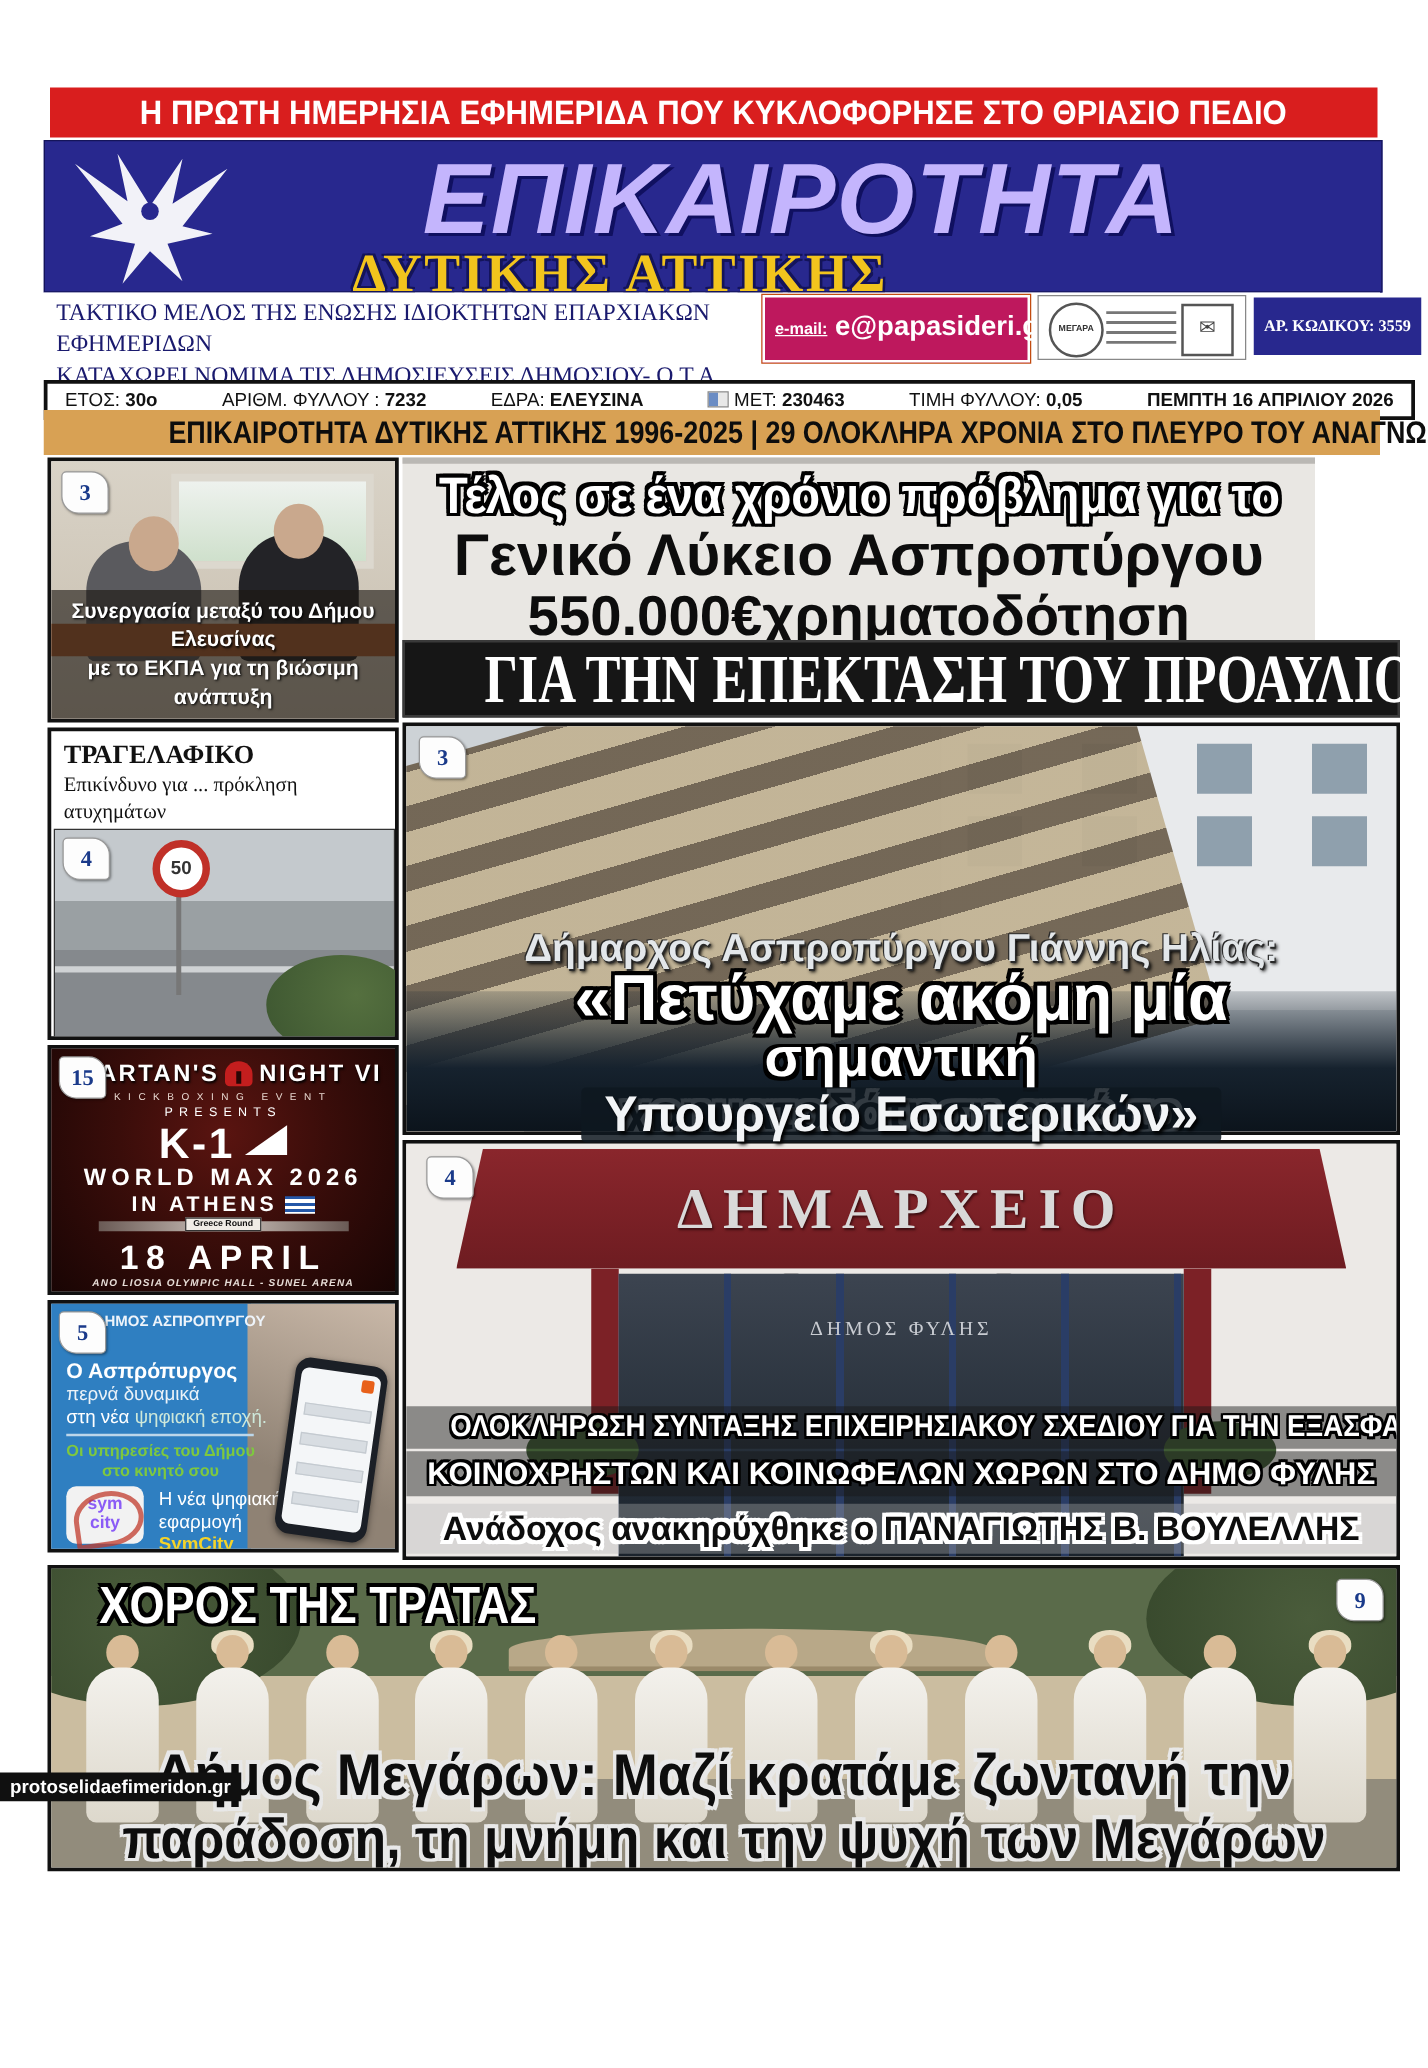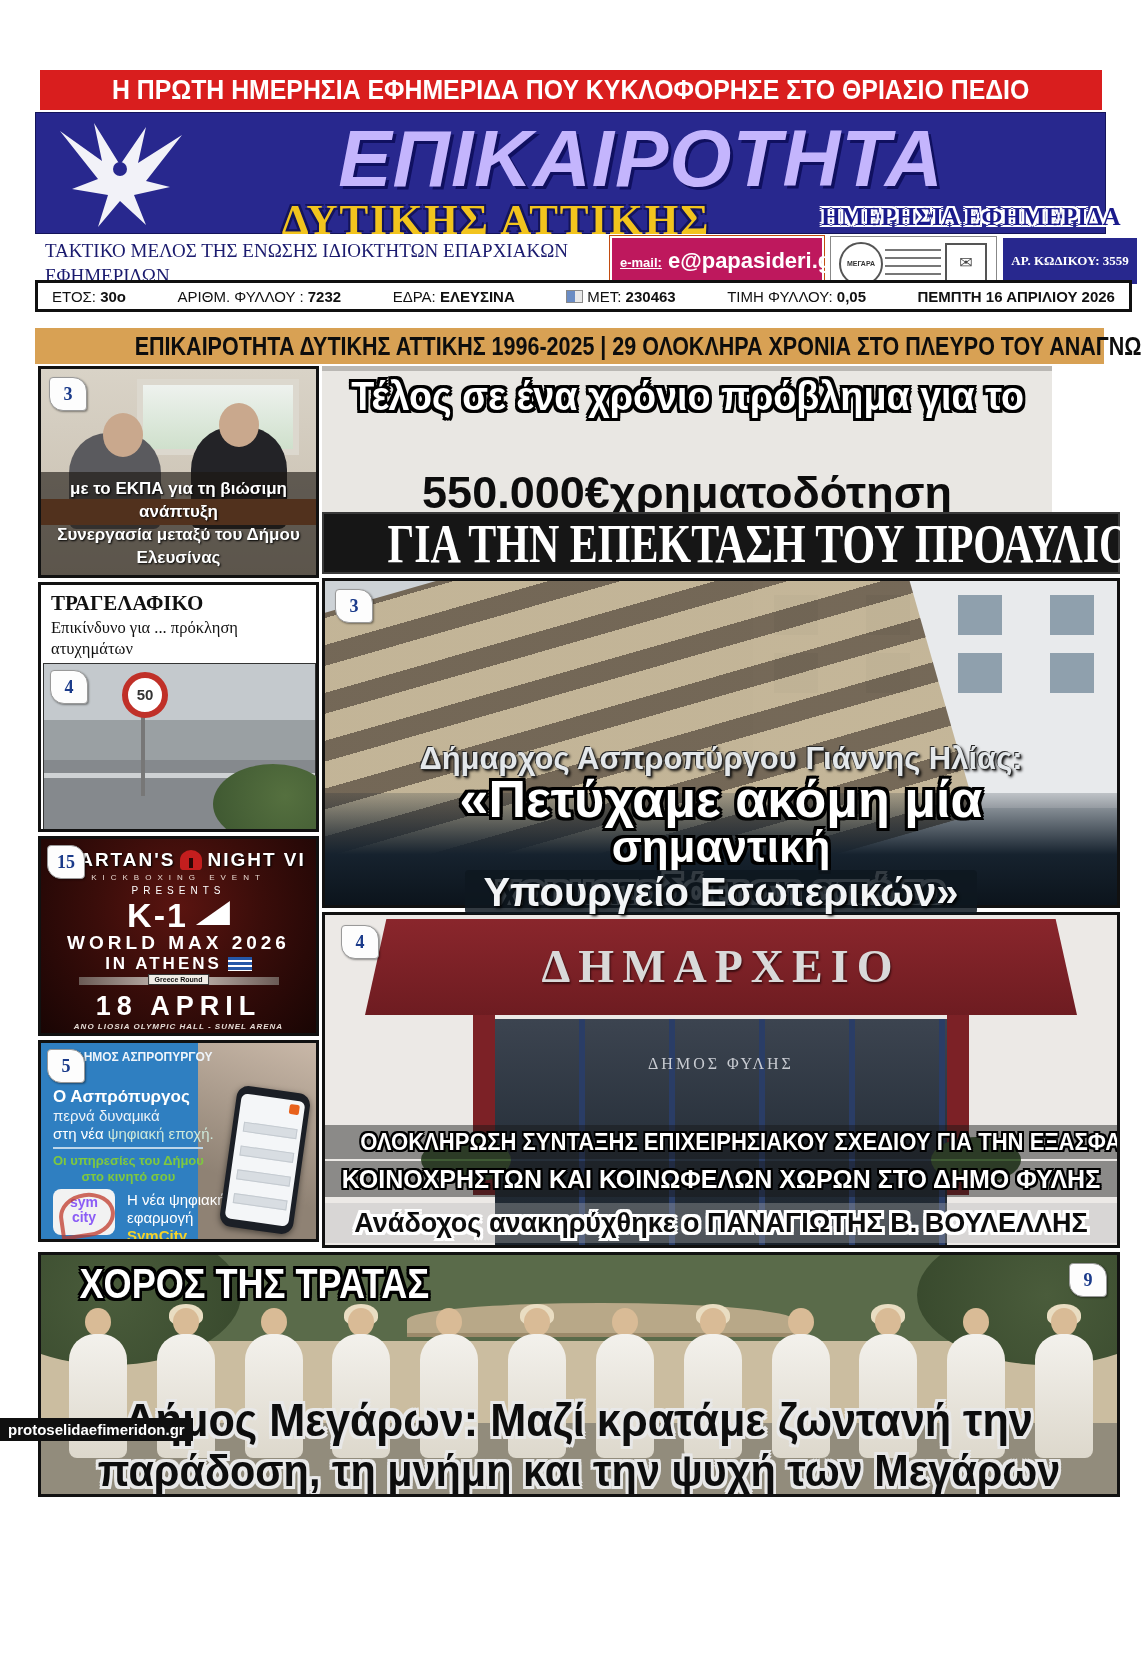--- a/index.html
+++ b/index.html
@@ -38,21 +38,21 @@
   .stampbox{left:795px;top:2px;width:165px;height:50px;background:#fff;border:1px solid #888;}
   .stamp-circle{position:absolute;left:8px;top:5px;width:40px;height:40px;border:2px solid #555;border-radius:50%;
                 color:#333;font-size:7px;font-weight:bold;line-height:40px;text-align:center;}
   .stamp-waves{position:absolute;left:54px;top:12px;width:56px;height:26px;
                background:repeating-linear-gradient(180deg,#777 0 2px,transparent 2px 8px);}
   .stamp-mini{position:absolute;left:114px;top:6px;width:38px;height:38px;border:2px solid #555;
               color:#444;font-size:16px;line-height:36px;text-align:center;}
   .codebox{left:968px;top:4px;width:134px;height:46px;background:#28288e;color:#fff;
            font-family:"Liberation Serif",serif;font-weight:bold;font-size:13px;line-height:46px;}
 
-  .issuebar{left:35px;top:280px;width:1063px;height:26px;border:3px solid #101010;background:#fff;
+  .issuebar{left:35px;top:304px;width:1063px;height:26px;border:3px solid #101010;background:#fff;
             display:flex;align-items:center;justify-content:space-between;padding:0 14px;font-size:15px;color:#111;}
   .issue-item{white-space:nowrap;}
   .issue-item b{font-weight:bold;}
   .met-icon{display:inline-block;width:15px;height:11px;vertical-align:-1px;margin-right:4px;
             background:linear-gradient(90deg,#6a8cc4 50%,#e8e8e8 50%);border:1px solid #888;}
 
   .tanstrip{left:35px;top:328px;width:1069px;height:36px;background:#d8a154;color:#0d0d0d;
             font-weight:bold;font-size:25px;line-height:36px;}
 
   
@@ -206,21 +206,20 @@
     <span class="condX92">Η ΠΡΩΤΗ ΗΜΕΡΗΣΙΑ ΕΦΗΜΕΡΙΔΑ ΠΟΥ ΚΥΚΛΟΦΟΡΗΣΕ ΣΤΟ ΘΡΙΑΣΙΟ ΠΕΔΙΟ</span>
   </div>
 
   <div class="abs masthead">
     <svg class="abs" style="left:14px;top:4px;" width="150" height="112" viewBox="0 0 150 112">
       <polygon points="10,14 52,44 44,6 70,48 96,10 88,46 132,18 96,64 120,70 84,78 96,108 70,84 48,110 58,78 22,72 48,62" fill="#f2f2f8"></polygon>
       <circle cx="70" cy="52" r="7" fill="#28288e"></circle>
     </svg>
     <div class="abs mast-title center nowrap">ΕΠΙΚΑΙΡΟΤΗΤΑ</div>
     <div class="abs mast-sub center nowrap">ΔΥΤΙΚΗΣ ΑΤΤΙΚΗΣ</div>
-    <div class="abs mast-tag center nowrap stk-w2">ΗΜΕΡΗΣΙΑ ΕΦΗΜΕΡΙΔΑ</div>
   </div>
 
   <div class="abs memberrow">
     <div class="abs member-lines">
       <div>ΤΑΚΤΙΚΟ ΜΕΛΟΣ ΤΗΣ ΕΝΩΣΗΣ ΙΔΙΟΚΤΗΤΩΝ ΕΠΑΡΧΙΑΚΩΝ ΕΦΗΜΕΡΙΔΩΝ</div>
       <div>ΚΑΤΑΧΩΡΕΙ ΝΟΜΙΜΑ ΤΙΣ ΔΗΜΟΣΙΕΥΣΕΙΣ ΔΗΜΟΣΙΟΥ- Ο.Τ.Α.</div>
     </div>
     <div class="abs emailbox">
       <span class="email-label">e-mail:</span>
       <span class="email-value">e@papasideri.gr</span>
@@ -249,22 +248,22 @@
   <div class="abs framed" style="left:38px;top:366px;width:281px;height:212px;">
     <div class="scene signing-scene">
       <div class="pagebadge" style="left:8px;top:8px;">3</div>
       <div class="signing-window"></div>
       <div class="fig" style="left:28px;top:64px;width:92px;height:96px;background:#5a5a5e;"></div>
       <div class="fig-head" style="left:62px;top:44px;"></div>
       <div class="fig" style="left:150px;top:58px;width:96px;height:102px;background:#232327;"></div>
       <div class="fig-head" style="left:178px;top:34px;"></div>
       <div class="signing-table"></div>
       <div class="photo-caption center">
+        <div>Συνεργασία μεταξύ του Δήμου Ελευσίνας</div>
         <div>με το ΕΚΠΑ για τη βιώσιμη ανάπτυξη</div>
-        <div>Συνεργασία μεταξύ του Δήμου Ελευσίνας</div>
       </div>
     </div>
   </div>
 
   <div class="abs framed trag-box" style="left:38px;top:582px;width:281px;height:250px;">
     <div class="scene">
       <div class="trag-title">ΤΡΑΓΕΛΑΦΙΚΟ</div>
       <div class="trag-sub">
         <div>Επικίνδυνο για ... πρόκληση ατυχημάτων</div>
         <div>το όριο... των 50χλμ στην λεωφόρο ΝΑΤΟ</div>
@@ -338,20 +337,21 @@
           <div class="ps-line" style="top:100px;"></div>
         </div>
       </div>
     </div>
   </div>
 
   <div class="abs headline-box">
     <div class="deck center nowrap">
       <span class="stk-b condX92">Τέλος σε ένα χρόνιο πρόβλημα για το</span>
     </div>
+    <div class="hl1 center nowrap">Γενικό Λύκειο Ασπροπύργου</div>
     <div class="hl2 center nowrap">550.000€χρηματοδότηση</div>
   </div>
   <div class="abs banner-dark center">
     <span class="banner-text">ΓΙΑ ΤΗΝ ΕΠΕΚΤΑΣΗ ΤΟΥ ΠΡΟΑΥΛΙΟΥ ΧΩΡΟΥ</span>
   </div>
 
   <div class="abs framed school-box">
     <div class="scene school-scene">
       <div class="school-bldg">
         <div class="school-win"></div>

